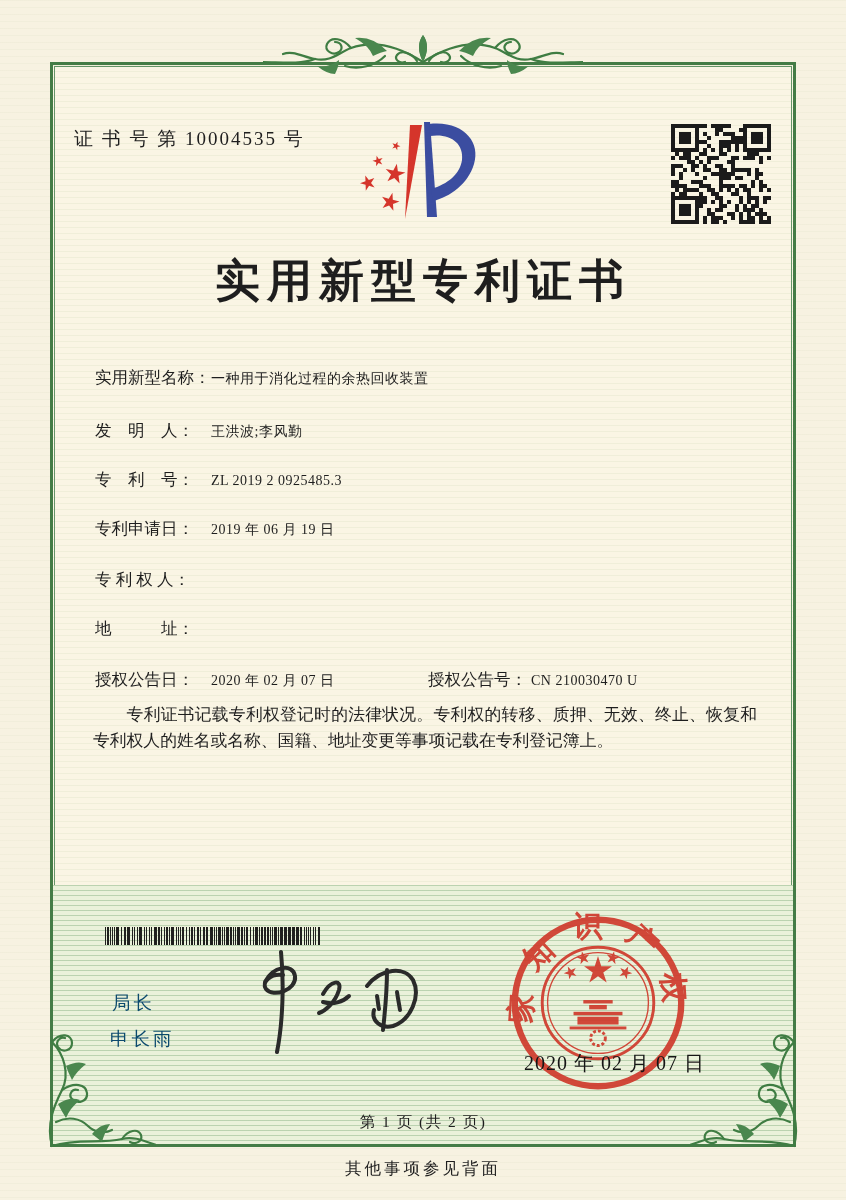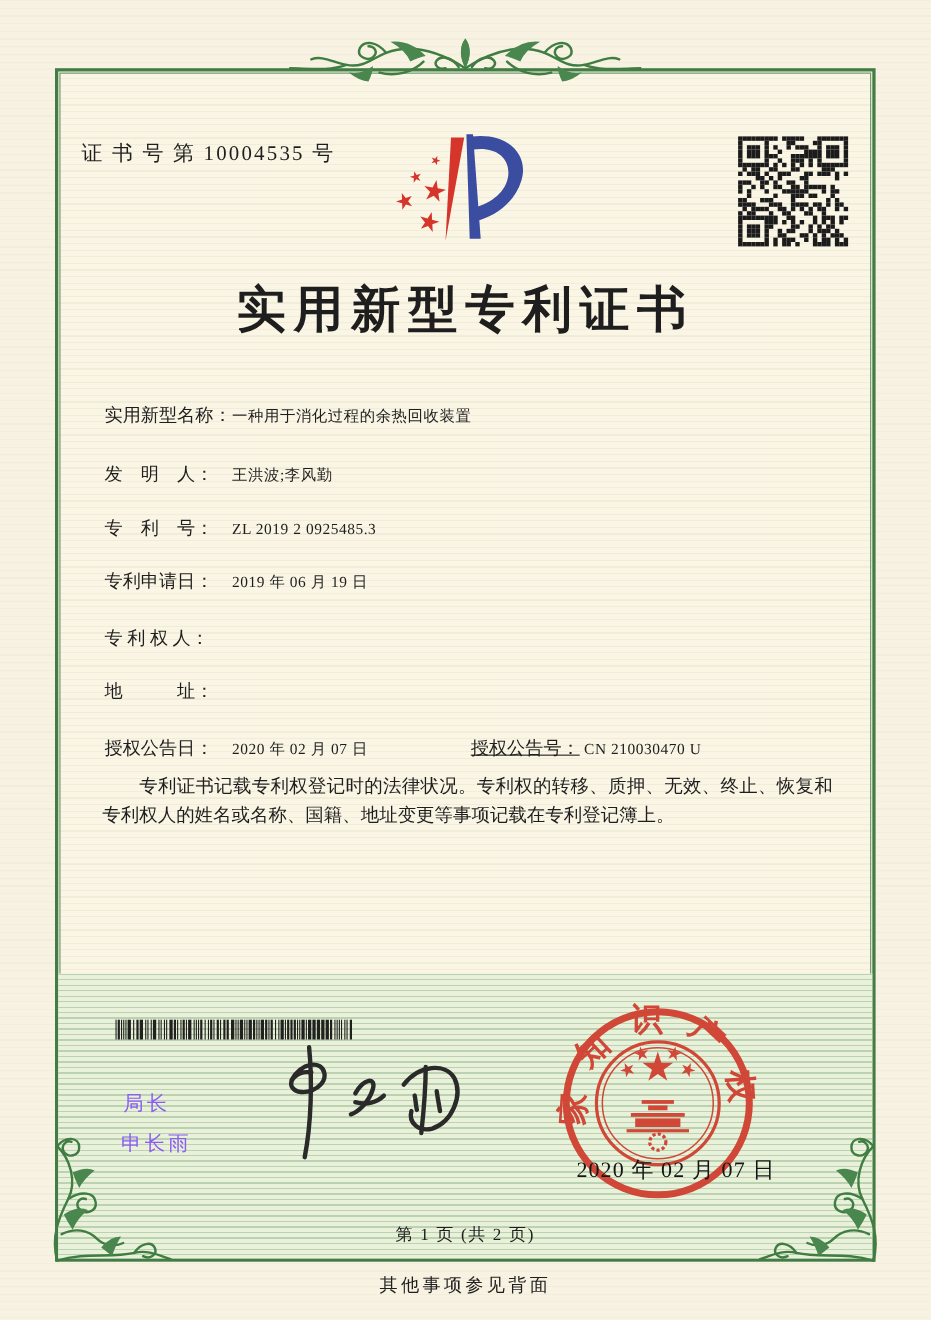--- a/index.html
+++ b/index.html
@@ -43,31 +43,31 @@
   .qr i{display:block;}
   .qr i.on{background:#1b1b1b;}
   .title{
     position:absolute;left:0;right:0;top:251px;text-align:center;
     font-size:45px;font-weight:bold;letter-spacing:7px;white-space:pre;
   }
   .field-row{position:absolute;left:95px;display:flex;align-items:baseline;}
   .field-label{flex:none;width:116px;font-size:16.5px;white-space:pre;}
   .field-value{font-size:14px;white-space:pre;letter-spacing:0.5px;}
   .grant-pair{position:absolute;left:428px;display:flex;align-items:baseline;}
-  .grant-pair .field-label{width:auto;margin-right:4px;text-decoration:underline;}
+  .grant-pair .field-label{width:auto;margin-right:4px;}
   .body-text{
     position:absolute;left:93px;top:702px;width:664px;
     font-size:16.8px;line-height:25.5px;text-align:justify;
   }
   .body-text p{margin:0 0 7px 0;text-indent:2em;}
   .barcode{position:absolute;left:105px;top:927px;width:230px;height:18px;display:flex;}
   .barcode i{display:block;background:#20201e;height:100%;flex:none;}
   .issuer-title,.issuer-name{
     position:absolute;font-family:"Liberation Sans","DejaVu Sans",sans-serif;
-    font-size:18.5px;letter-spacing:3px;color:#8b5cf6;white-space:pre;
+    font-size:18.5px;letter-spacing:3px;color:#0c4a6e;white-space:pre;
   }
   .issuer-title{left:112px;top:990px;}
   .issuer-name{left:110px;top:1026px;}
   .signature{position:absolute;left:235px;top:942px;width:210px;height:120px;}
   .seal{position:absolute;left:505px;top:910px;width:186px;height:186px;}
   .seal-date{
     position:absolute;left:524px;top:1050px;z-index:5;
     font-size:20px;letter-spacing:1px;white-space:pre;color:#151515;
   }
   .page-note{position:absolute;left:0;right:0;top:1112px;text-align:center;font-size:15.5px;letter-spacing:1.5px;white-space:pre;}

